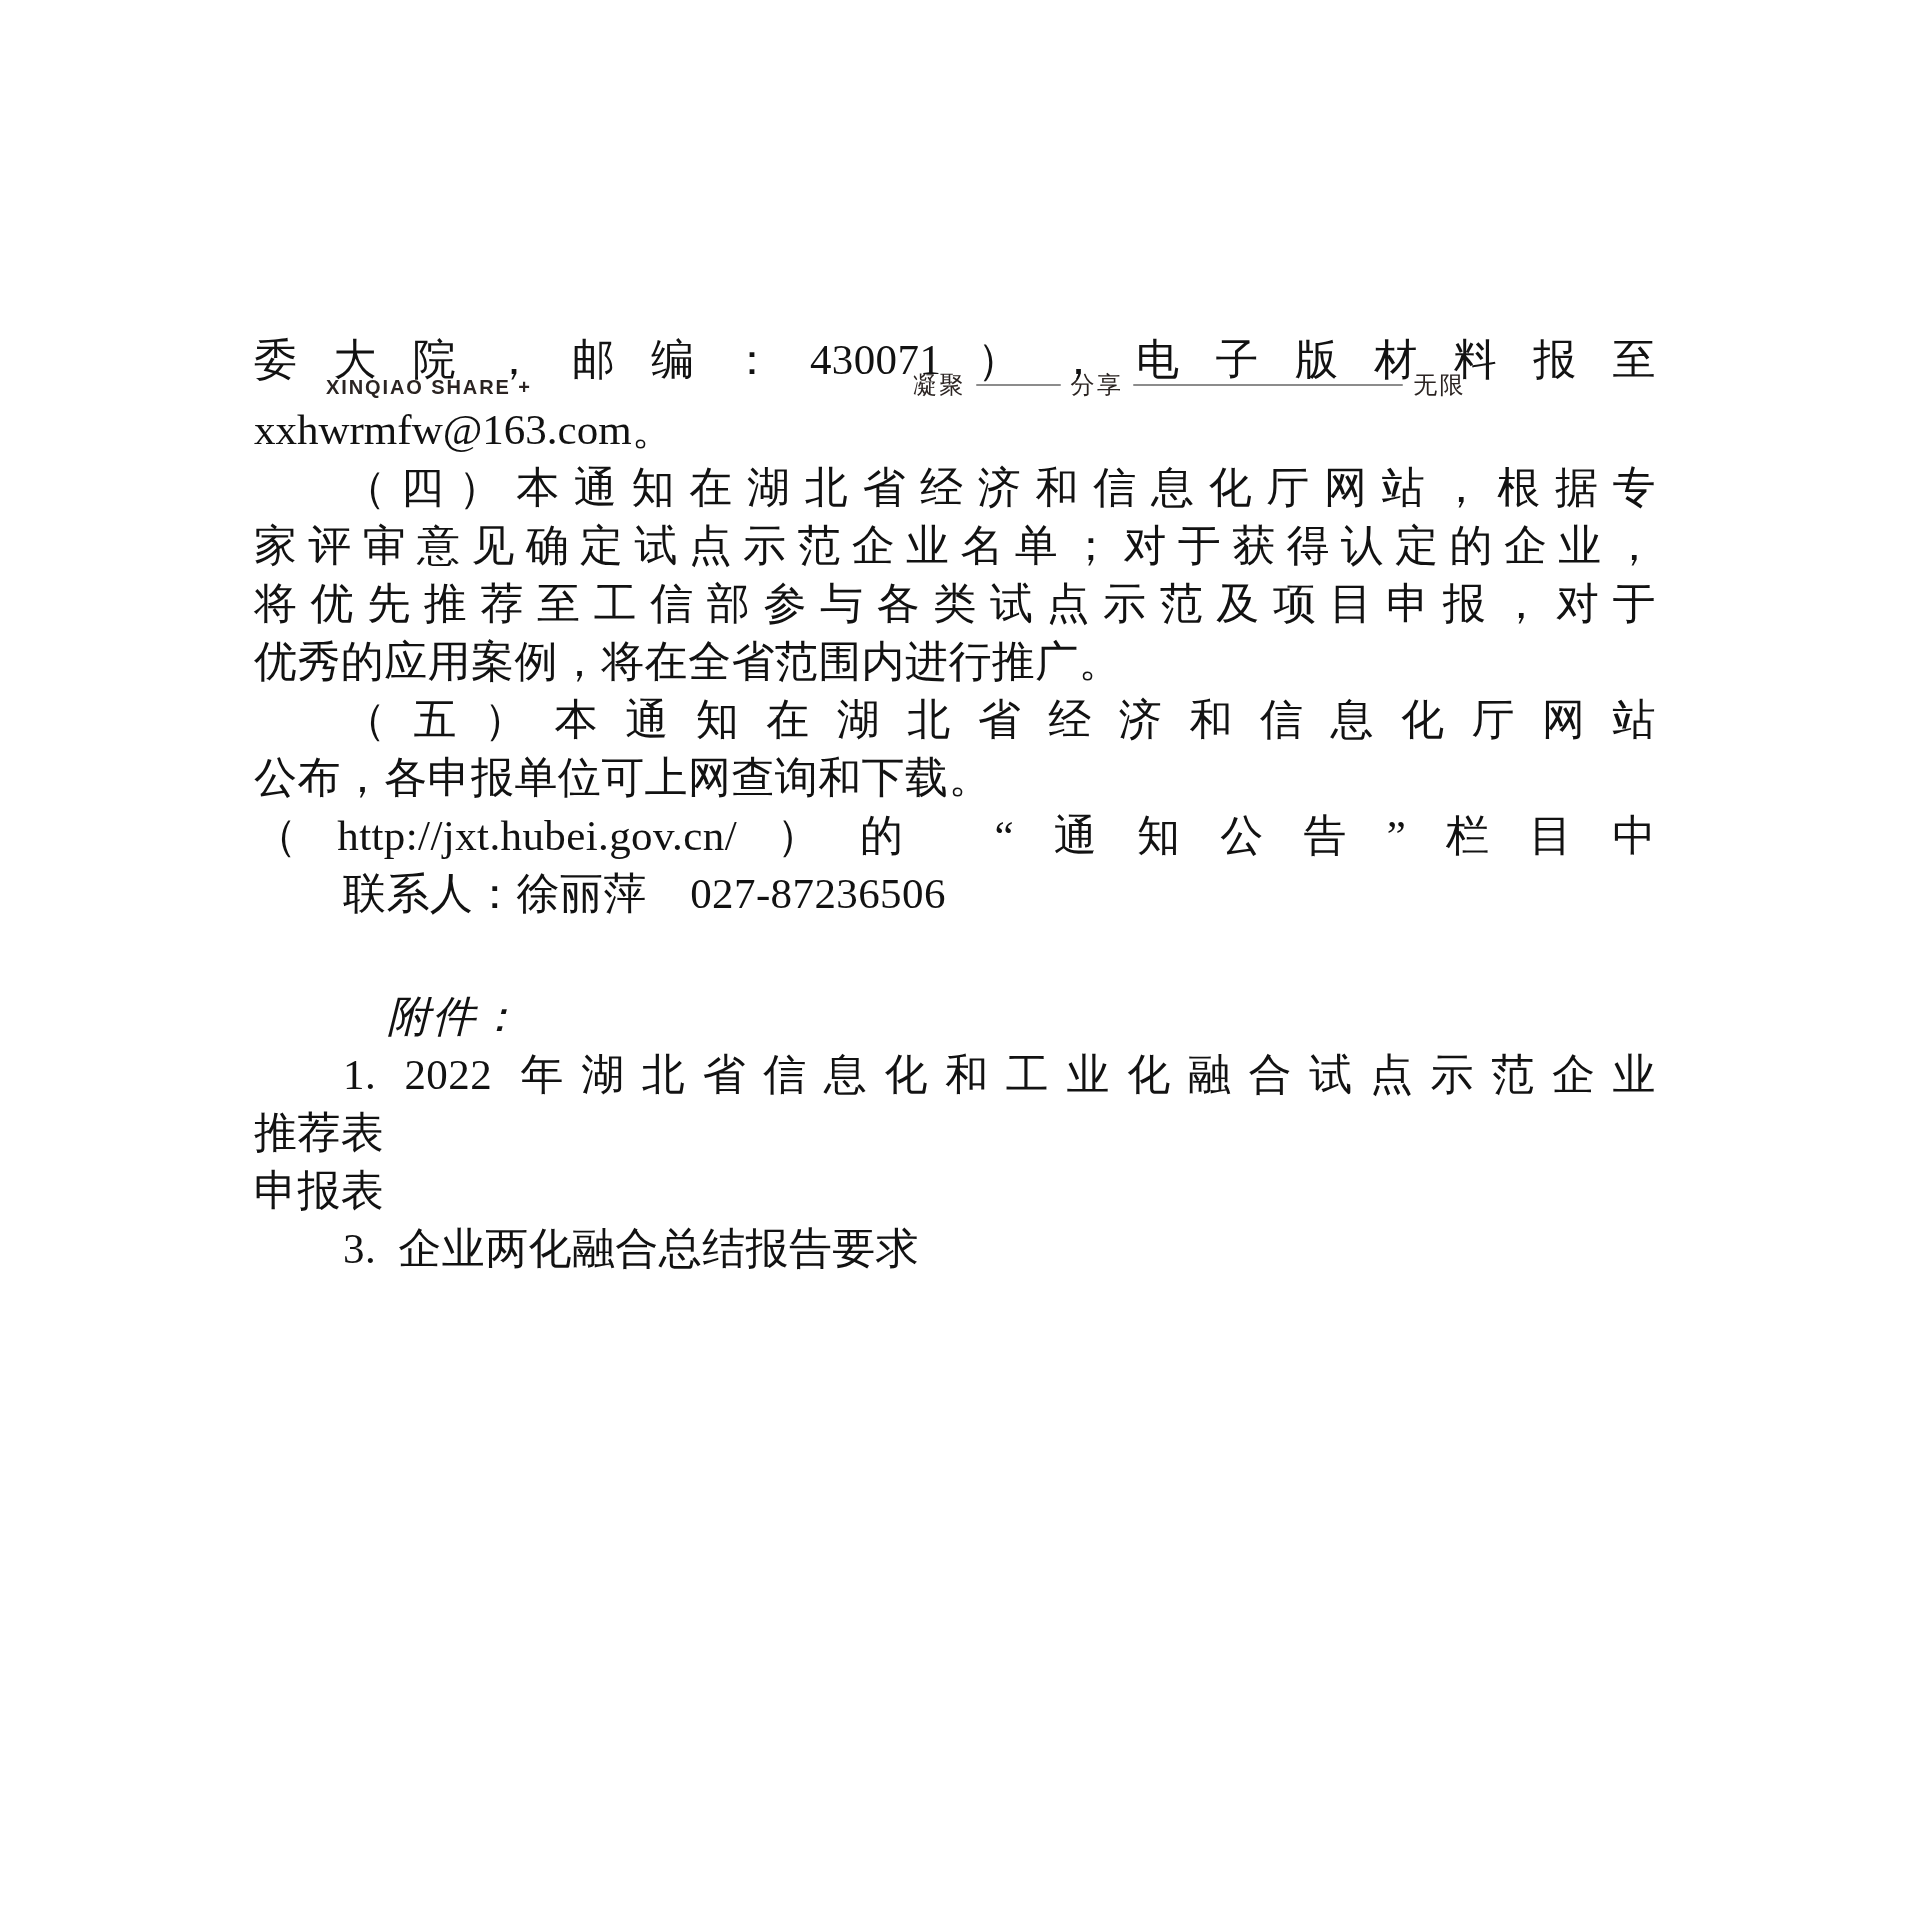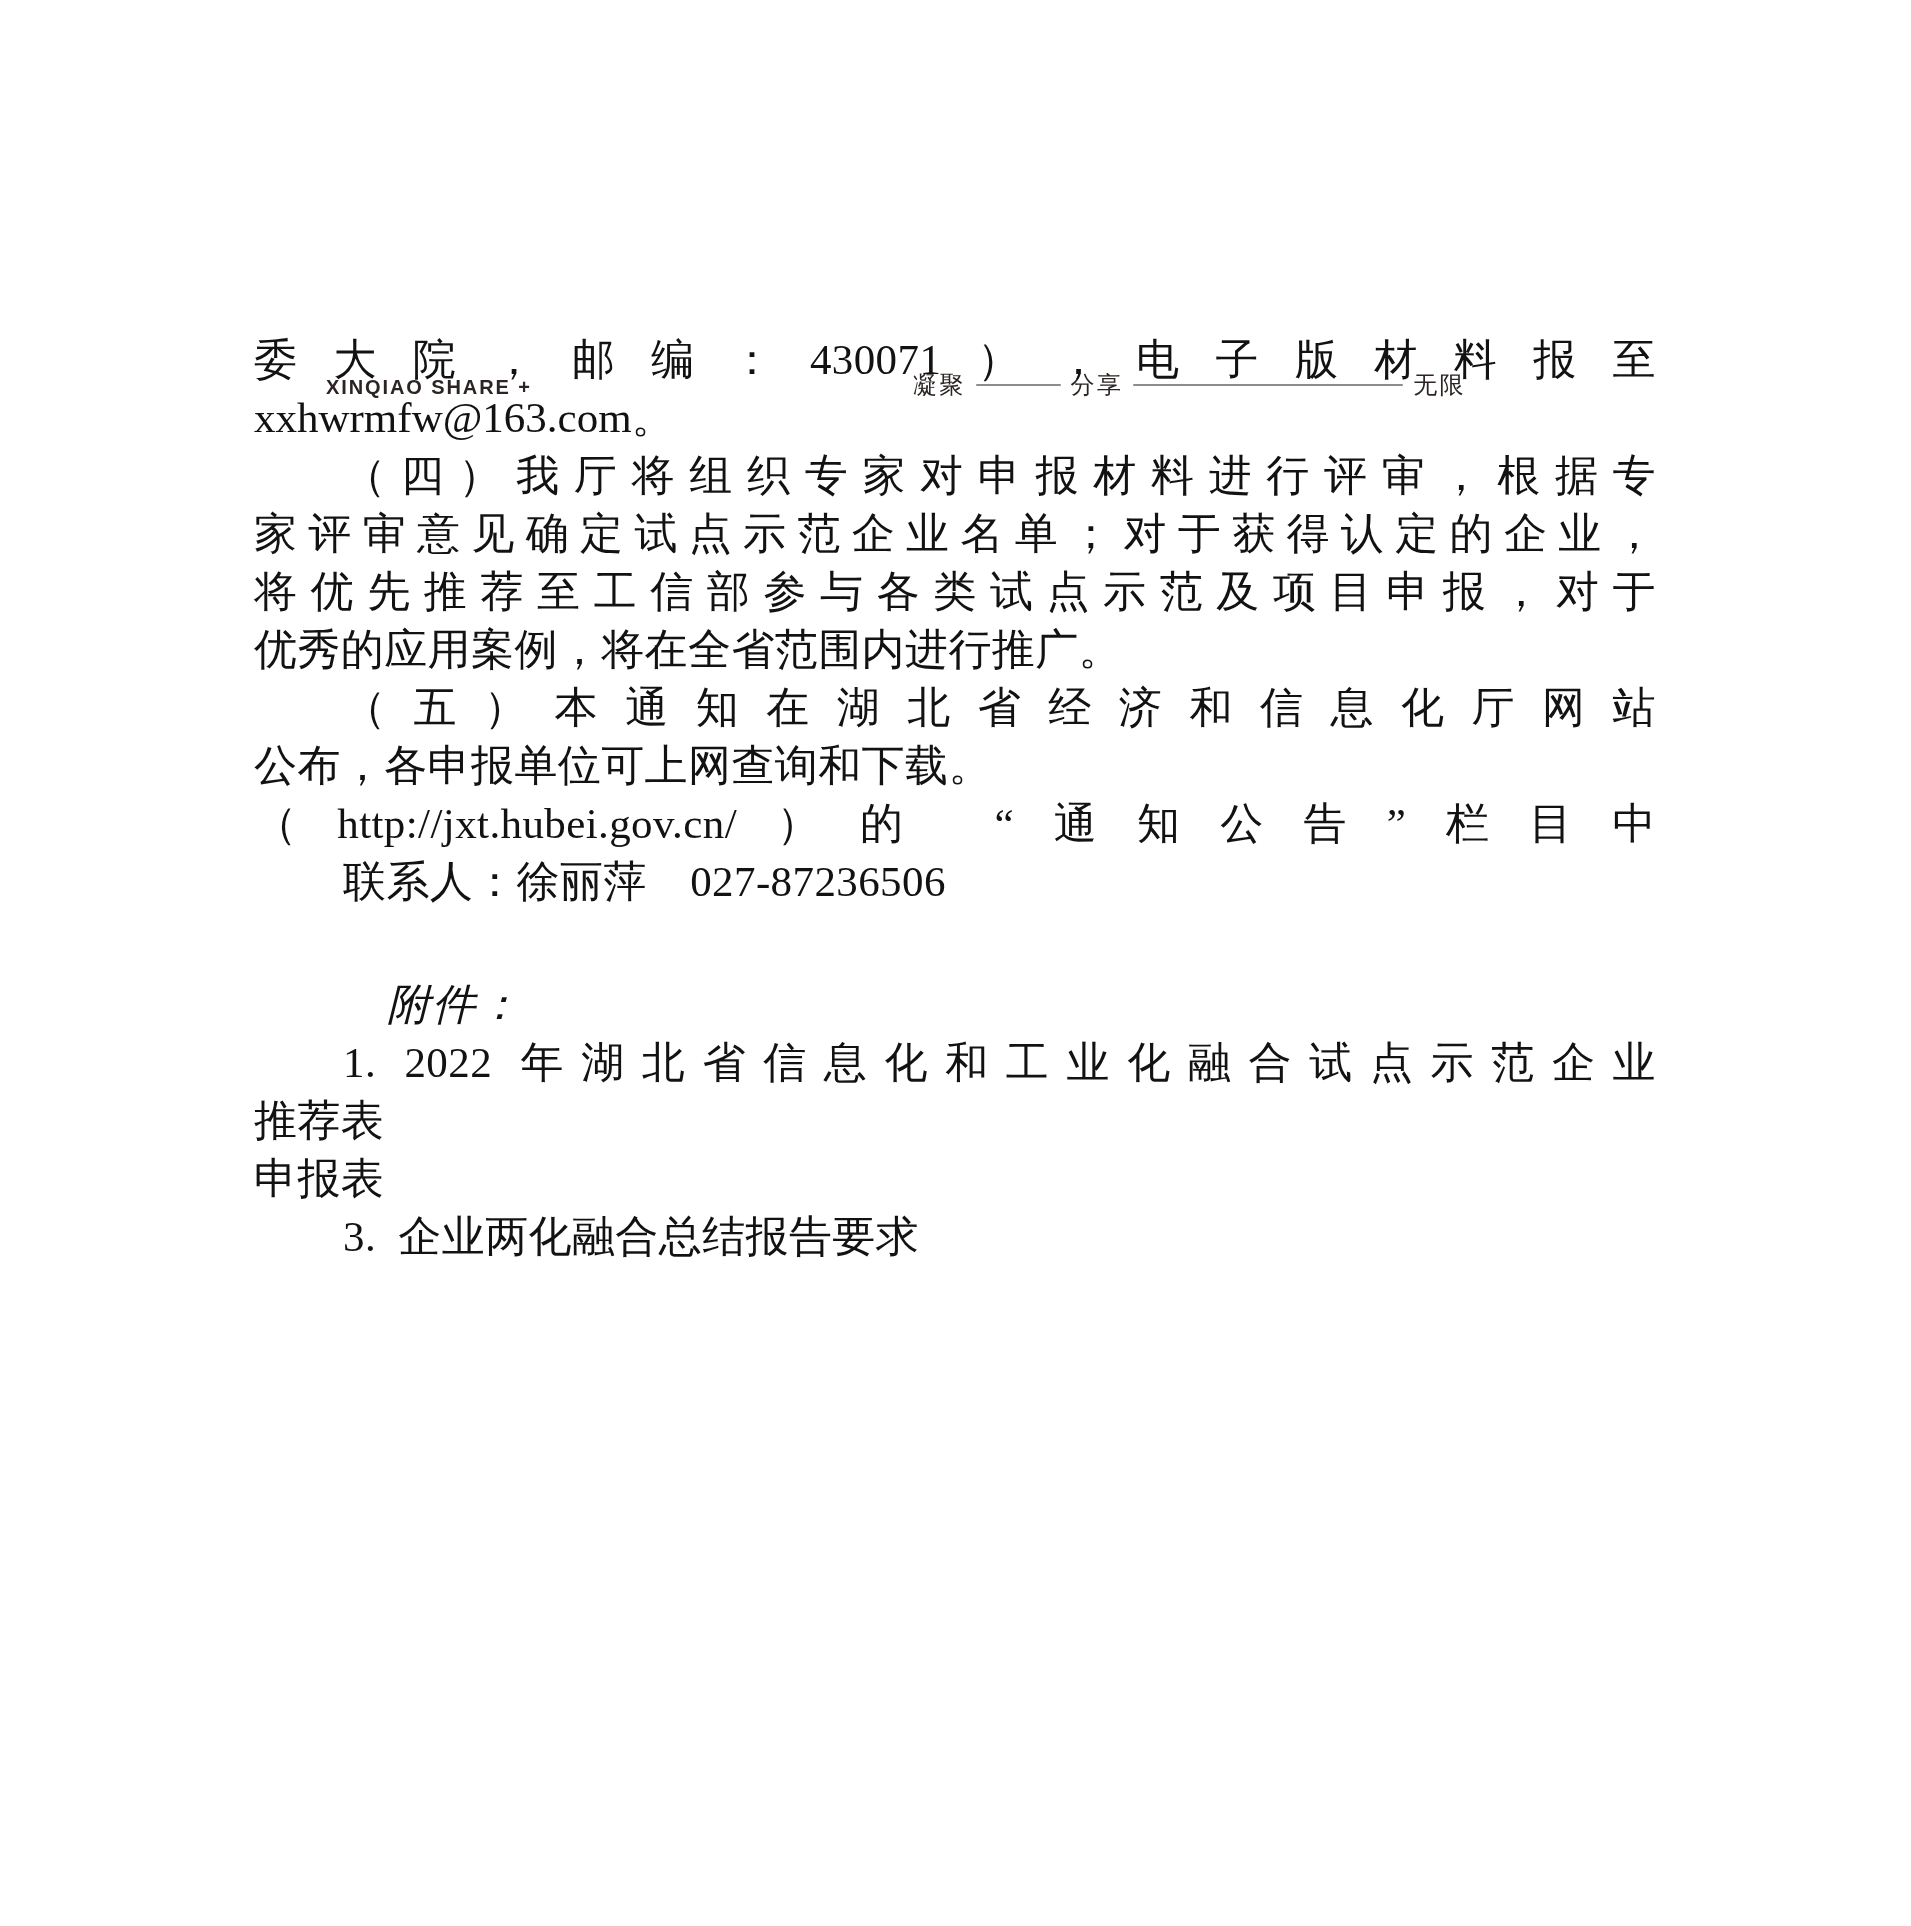--- a/index.html
+++ b/index.html
@@ -89,20 +89,21 @@
     letter-spacing: 0.4px;
   }
   .bodyline.just {
     white-space: normal;
     text-align: justify;
     text-align-last: justify;
   }
   .bodyline.latin {
     font-family: "Liberation Serif", "DejaVu Serif", serif;
     letter-spacing: 0px;
+    margin-top: 12px;
   }
   .spacer-lg { height: 65px; }
 
   .indent-2 { padding-left: 89px; }
 
   
   .attach-title {
     font-family: "Liberation Serif", "DejaVu Serif", serif;
     font-size: 43px;
     line-height: 58px;
@@ -128,21 +129,21 @@
       <span class="rule-long"></span>
       <span class="hw">无限</span>
     </div>
   </div>
 
   <div class="body-block">
 
     <div class="bodyline just">委大院，邮编：430071），电子版材料报至</div>
     <div class="bodyline latin">xxhwrmfw@163.com。</div>
 
-    <div class="bodyline just indent-2">（四）我厅将组织专家对申报材料进行评审，根据专</div>
+    <div class="bodyline just indent-2">（四）本通知在湖北省经济和信息化厅网站，根据专</div>
     <div class="bodyline just">家评审意见确定试点示范企业名单；对于获得认定的企业，</div>
     <div class="bodyline just">将优先推荐至工信部参与各类试点示范及项目申报，对于</div>
     <div class="bodyline">优秀的应用案例，将在全省范围内进行推广。</div>
 
     <div class="bodyline just indent-2">（五）本通知在湖北省经济和信息化厅网站</div>
     <div class="bodyline">公布，各申报单位可上网查询和下载。</div>
     <div class="bodyline just">（http://jxt.hubei.gov.cn/）的 “通知公告”栏目中</div>
 
     <div class="bodyline indent-2">联系人：徐丽萍　027-87236506</div>
 

